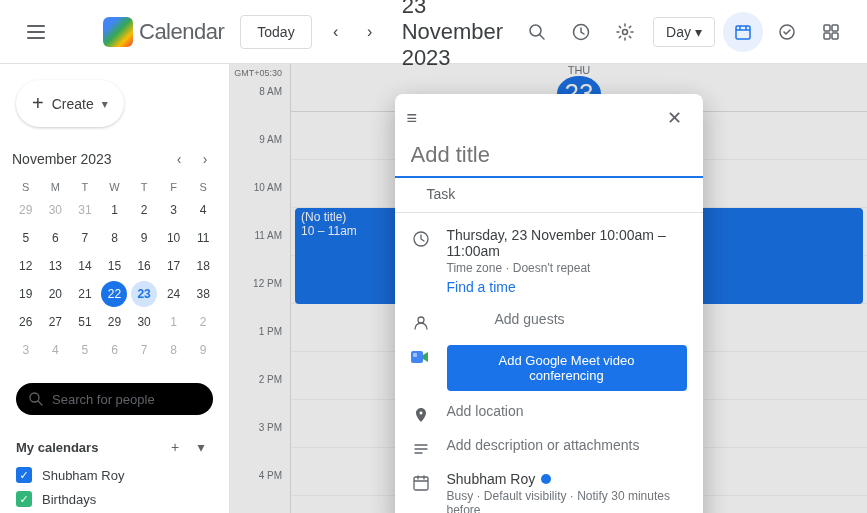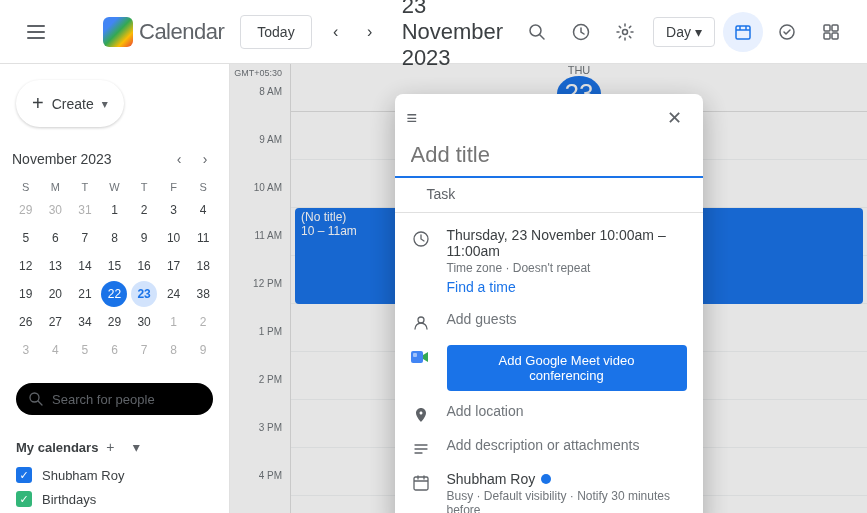--- a/index.html
+++ b/index.html
@@ -42,21 +42,21 @@
     .mini-cal-day { width: 26px; height: 26px; display: flex; align-items: center; justify-content: center; font-size: 12px; border-radius: 50%; cursor: pointer; color: #3c4043; margin: auto; }
     .mini-cal-day.today { background: #1a73e8; color: #fff; }
     .mini-cal-day.selected { background: #d2e3fc; color: #1a73e8; font-weight: 600; }
     .mini-cal-day.other-month { color: #b0b0b0; }
 
     
     .search-people { display: flex; align-items: center; gap: 8px; margin: 8px 16px; padding: 8px 12px; border-radius: 24px; background: #000000; cursor: pointer; color: #5f6368; font-size: 13px; }
 
     
     .cal-section { padding: 8px 0; }
-    .cal-section-header { display: flex; align-items: center; justify-content: flex-start; padding: 4px 16px; cursor: pointer; }
+    .cal-section-header { display: flex; align-items: center; justify-content: space-between; padding: 4px 16px; cursor: pointer; }
     .cal-section-title { font-size: 13px; font-weight: 600; color: #3c4043; }
     .cal-section-controls { display: flex; gap: 2px; }
     .cal-section-btn { width: 24px; height: 24px; display: flex; align-items: center; justify-content: center; border-radius: 50%; cursor: pointer; border: none; background: none; color: #5f6368; font-size: 14px; }
     .cal-item { display: flex; align-items: center; gap: 10px; padding: 4px 16px; cursor: pointer; border-radius: 4px; }
     .cal-checkbox { width: 16px; height: 16px; border-radius: 3px; flex-shrink: 0; display: flex; align-items: center; justify-content: center; }
     .cal-checkbox.blue { background: #1a73e8; }
     .cal-checkbox.cyan { background: #33b679; }
     .cal-item-label { font-size: 13px; color: #3c4043; }
     .checkmark { color: white; font-size: 11px; }
 
@@ -90,21 +90,21 @@
     .modal-tabs { display: flex; gap: 0; padding: 0 16px; border-bottom: 1px solid #e0e0e0; }
     .modal-tab { padding: 8px 16px; font-size: 14px; cursor: pointer; border-bottom: 2px solid transparent; color: #5f6368; }
     .modal-tab.active { color: #1a73e8; border-bottom: 2px solid #1a73e8; }
     .modal-body { padding: 8px 0; }
     .modal-row { display: flex; align-items: flex-start; padding: 6px 16px; gap: 16px; }
     .modal-row-icon { width: 20px; height: 20px; display: flex; align-items: center; justify-content: center; color: #5f6368; font-size: 16px; margin-top: 2px; flex-shrink: 0; }
     .modal-row-content { flex: 1; }
     .modal-datetime { font-size: 14px; color: #3c4043; }
     .modal-timezone { font-size: 12px; color: #70757a; margin-top: 2px; }
     .modal-find-time { font-size: 14px; color: #1a73e8; cursor: pointer; padding: 4px 0; }
-    .modal-add-guests { font-size: 14px; color: #70757a; }
+    .modal-add-guests { font-size: 14px; color: #70757a; margin-left: 48px; }
     .meet-btn { background: #1a73e8; color: #fff; border: none; border-radius: 4px; padding: 8px 14px; font-size: 13px; cursor: pointer; display: flex; align-items: center; gap: 8px; }
     .modal-add-location { font-size: 14px; color: #70757a; }
     .modal-add-desc { font-size: 14px; color: #70757a; }
     .modal-calendar-row { display: flex; flex-direction: column; }
     .modal-calendar-name { font-size: 14px; color: #3c4043; display: flex; align-items: center; gap: 6px; }
     .cal-dot { width: 10px; height: 10px; border-radius: 50%; background: #1a73e8; display: inline-block; }
     .modal-calendar-meta { font-size: 12px; color: #70757a; margin-top: 2px; }
   </style>
 </head>
 <body>
@@ -230,21 +230,21 @@
         <div class="mini-cal-day">19</div>
         <div class="mini-cal-day">20</div>
         <div class="mini-cal-day">21</div>
         <div class="mini-cal-day today">22</div>
         <div class="mini-cal-day selected">23</div>
         <div class="mini-cal-day">24</div>
         <div class="mini-cal-day">38</div>
 
         <div class="mini-cal-day">26</div>
         <div class="mini-cal-day">27</div>
-        <div class="mini-cal-day">34</div>
+        <div class="mini-cal-day">51</div>
         <div class="mini-cal-day">29</div>
         <div class="mini-cal-day">30</div>
         <div class="mini-cal-day other-month">1</div>
         <div class="mini-cal-day other-month">2</div>
 
         <div class="mini-cal-day other-month">3</div>
         <div class="mini-cal-day other-month">4</div>
         <div class="mini-cal-day other-month">5</div>
         <div class="mini-cal-day other-month">6</div>
         <div class="mini-cal-day other-month">7</div>

